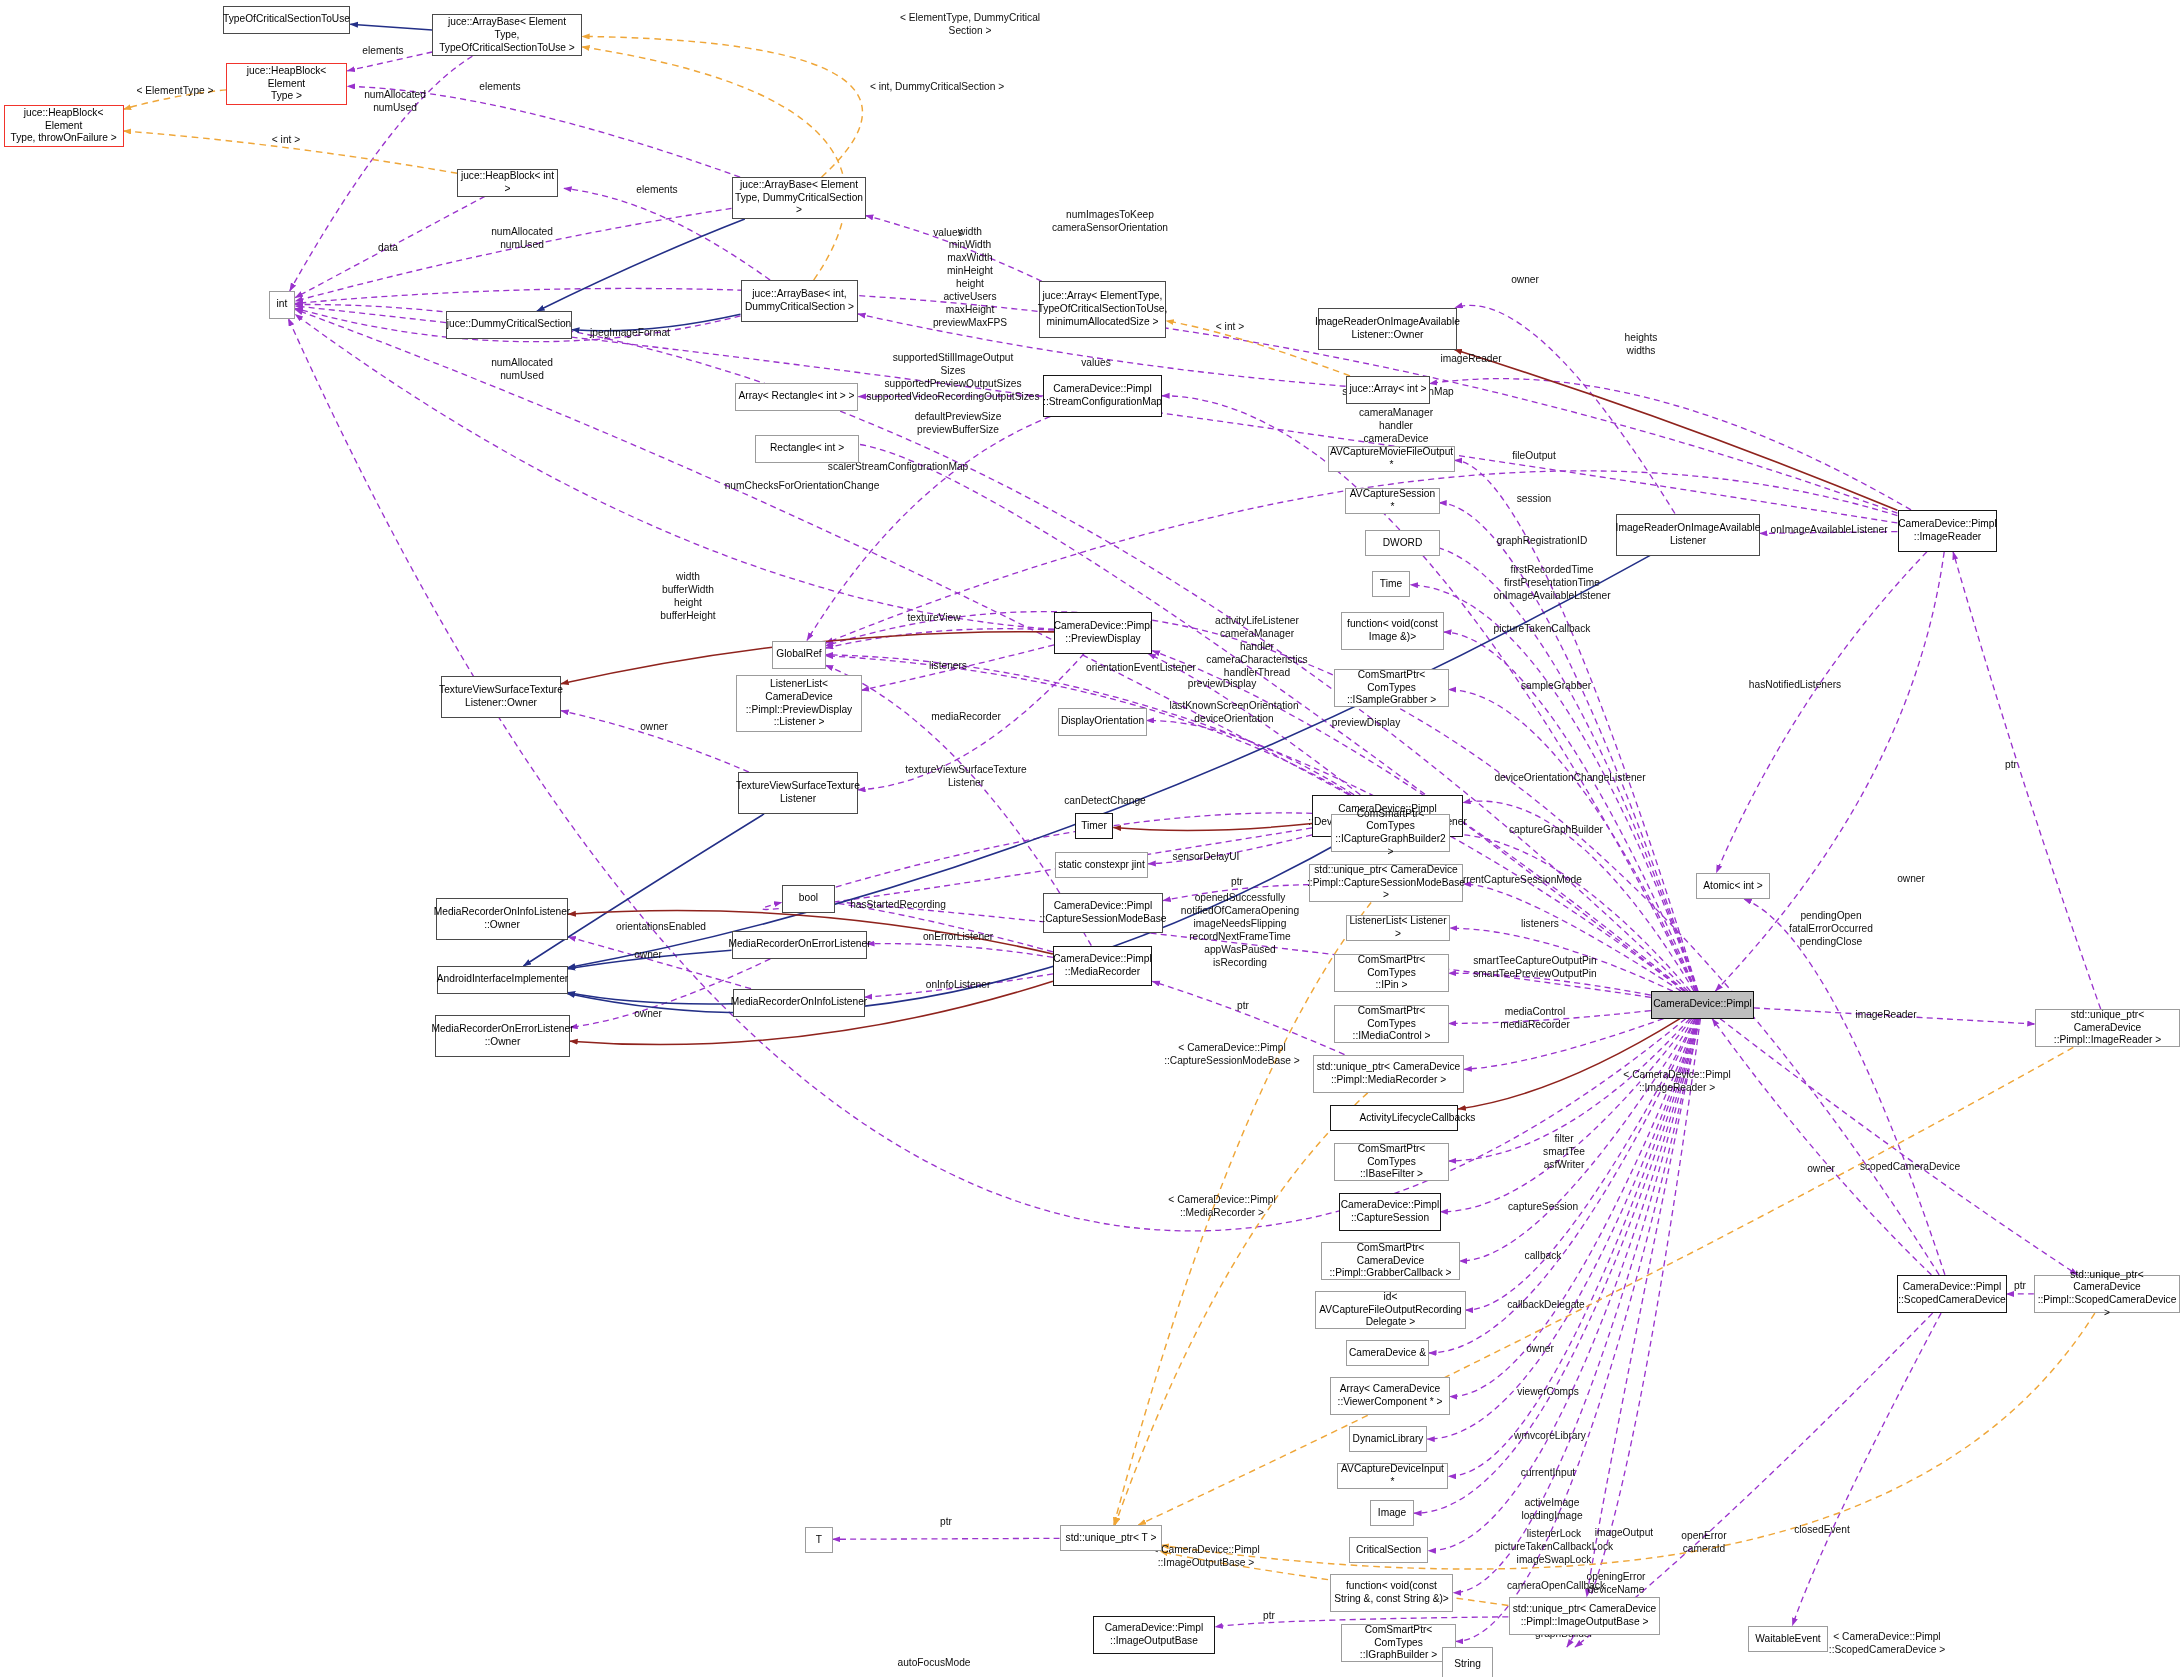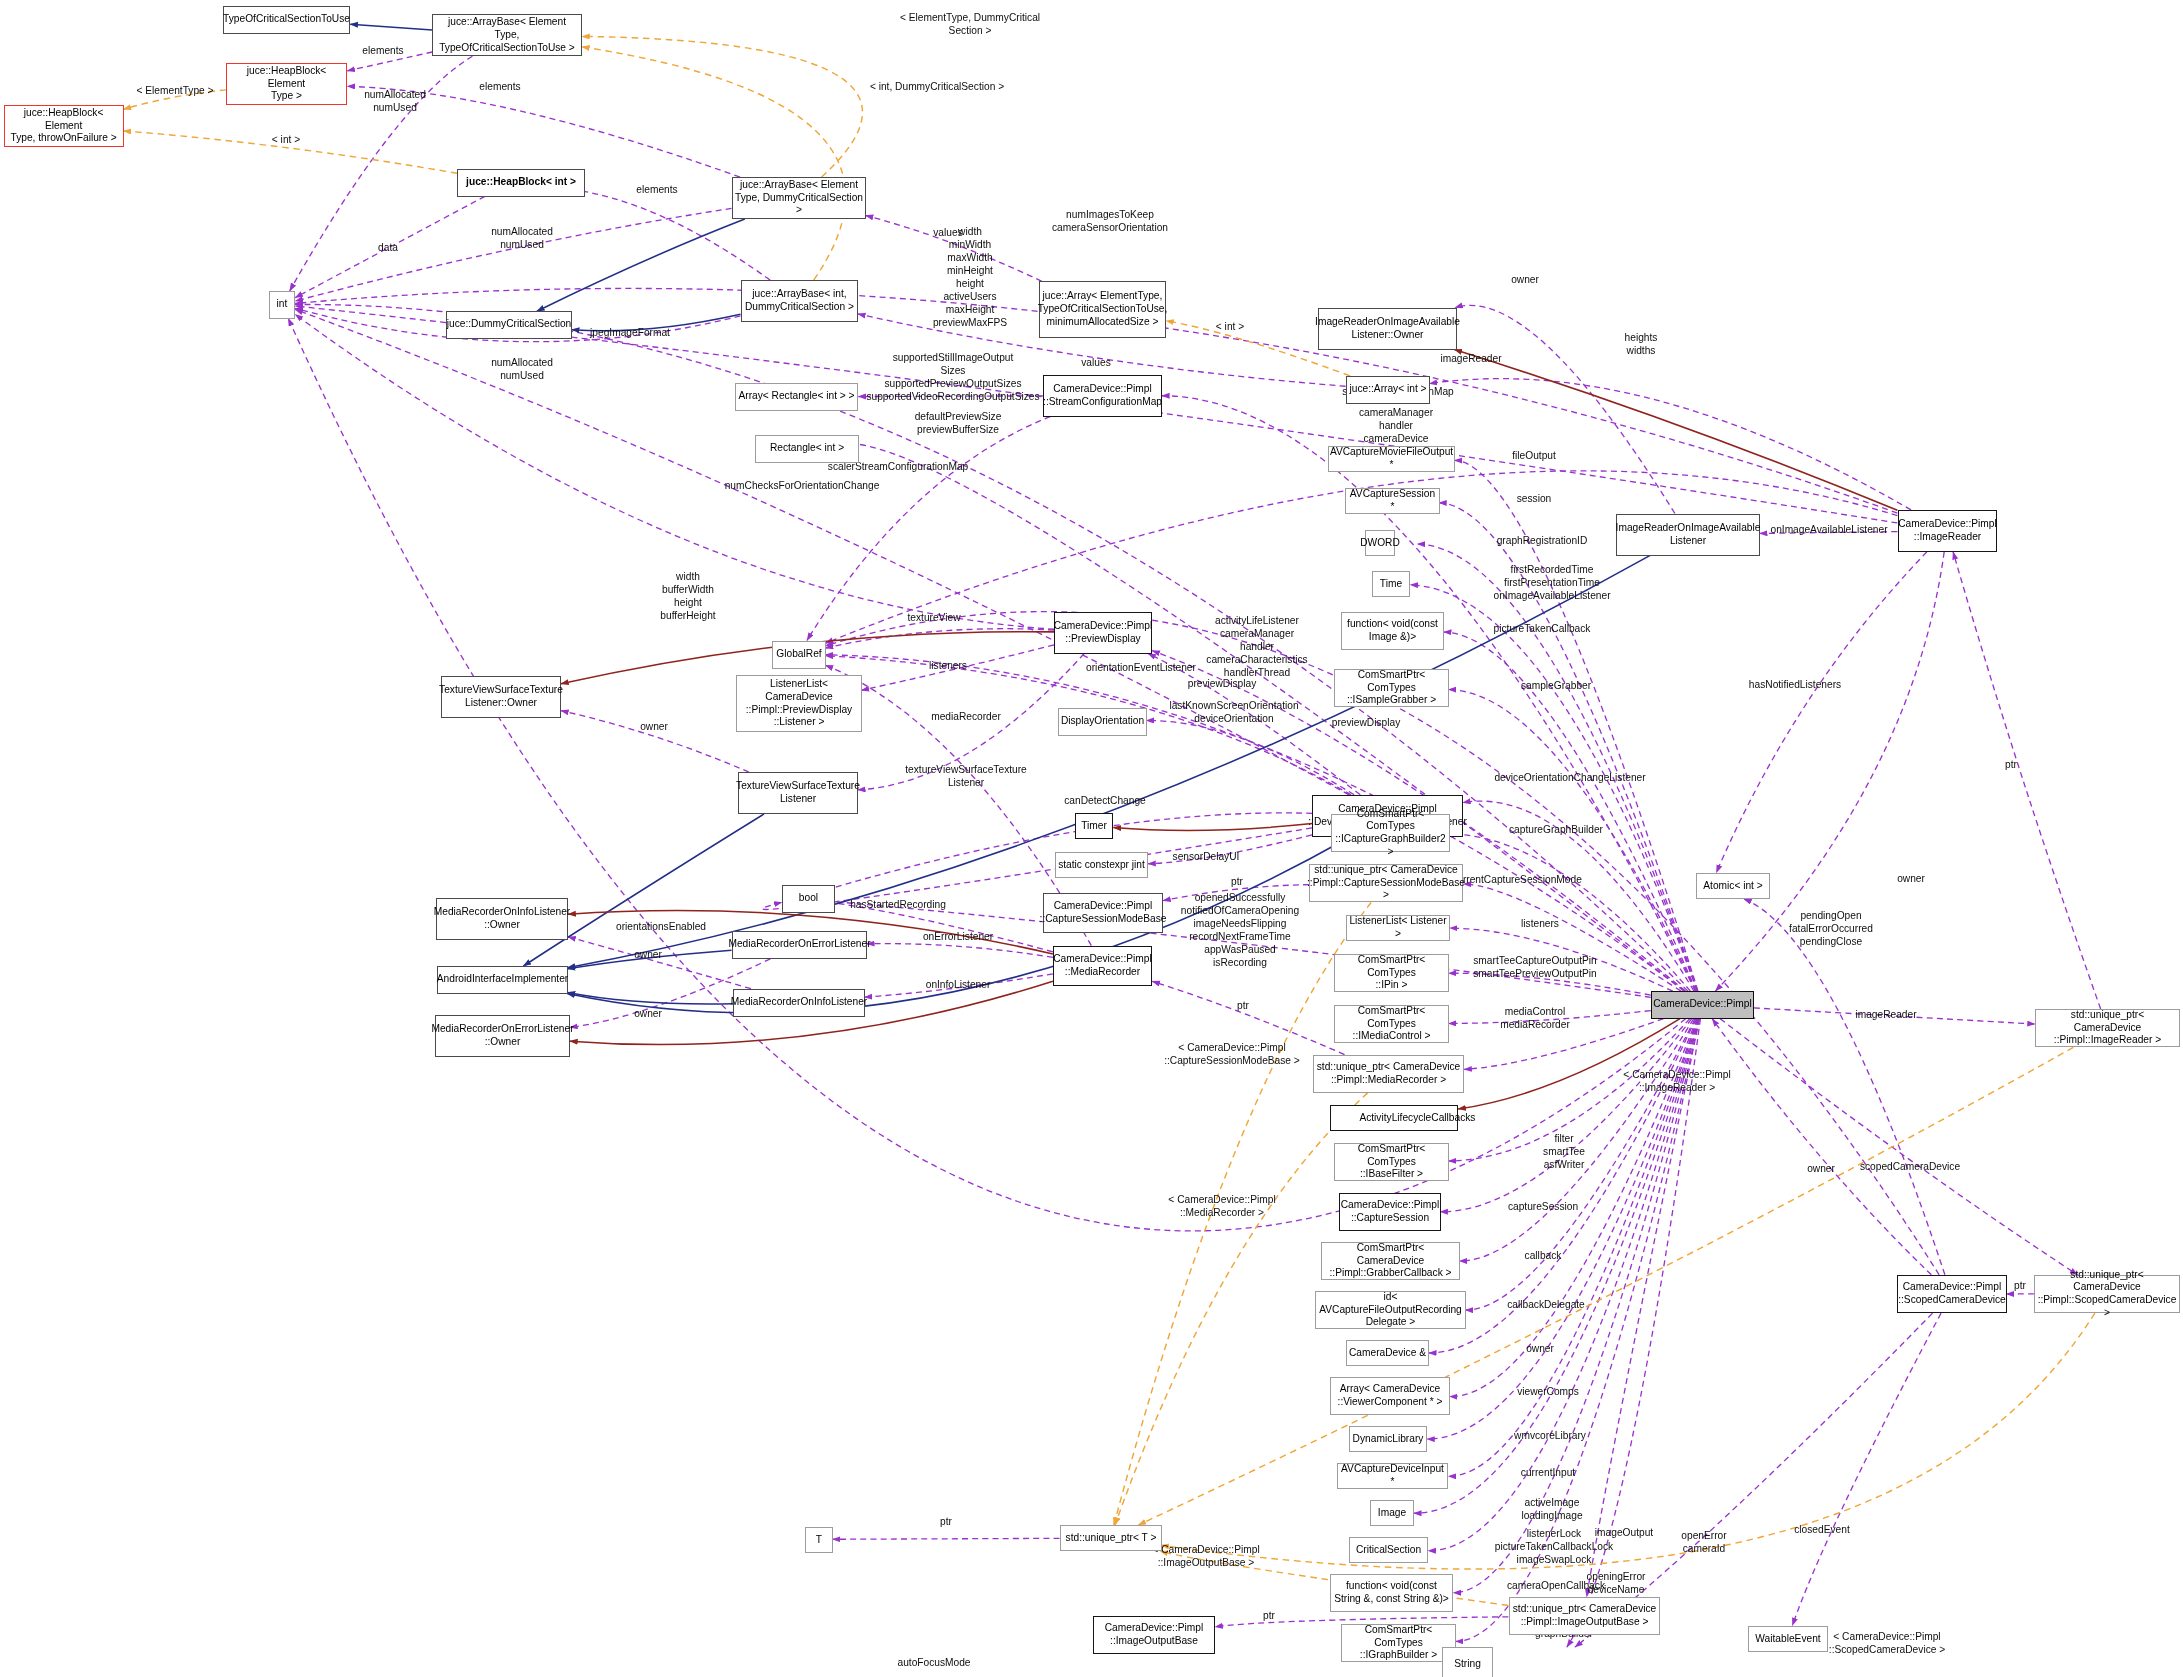--- a/index.html
+++ b/index.html
@@ -290,21 +290,21 @@
 ::ScopedCameraDevice &gt;</div>
     <div class="elabel" style="left: 1206px; top: 1556px;">&lt; CameraDevice::Pimpl
 ::ImageOutputBase &gt;</div>
     <div class="node box" style="left: 223px; top: 6px; width: 127px; height: 27.5px;">TypeOfCriticalSectionToUse</div>
     <div class="node box" style="left: 432px; top: 14.4px; width: 150px; height: 42px;">juce::ArrayBase&lt; Element
 Type, TypeOfCriticalSectionToUse &gt;</div>
     <div class="node red" style="left: 226px; top: 63px; width: 121px; height: 42px;">juce::HeapBlock&lt; Element
 Type &gt;</div>
     <div class="node red" style="left: 3.6px; top: 105px; width: 120px; height: 42px;">juce::HeapBlock&lt; Element
 Type, throwOnFailure &gt;</div>
-    <div class="node box" style="left: 457px; top: 169px; width: 128px; height: 27.5px; font-weight: bold;">juce::HeapBlock&lt; int &gt;</div>
+    <div class="node box" style="left: 457px; top: 169px; width: 101px; height: 27.5px;">juce::HeapBlock&lt; int &gt;</div>
     <div class="node box" style="left: 446px; top: 311px; width: 126px; height: 27.5px;">juce::DummyCriticalSection</div>
     <div class="node box" style="left: 732px; top: 177px; width: 134px; height: 42px;">juce::ArrayBase&lt; Element
 Type, DummyCriticalSection &gt;</div>
     <div class="node box" style="left: 741px; top: 280px; width: 117px; height: 42px;">juce::ArrayBase&lt; int,
 DummyCriticalSection &gt;</div>
     <div class="node box" style="left: 1039px; top: 281px; width: 127px; height: 57px;">juce::Array&lt; ElementType,
 TypeOfCriticalSectionToUse,
 minimumAllocatedSize &gt;</div>
     <div class="node box" style="left: 1346px; top: 376px; width: 84px; height: 27.5px;">juce::Array&lt; int &gt;</div>
     <div class="node box" style="left: 1318px; top: 308px; width: 139px; height: 42px;">ImageReaderOnImageAvailable
@@ -336,21 +336,21 @@
     <div class="node box" style="left: 435px; top: 1015px; width: 135px; height: 42px;">MediaRecorderOnErrorListener
 ::Owner</div>
     <div class="node box" style="left: 1043px; top: 893px; width: 120px; height: 40px;">CameraDevice::Pimpl
 ::CaptureSessionModeBase</div>
     <div class="node bold" style="left: 1053px; top: 946px; width: 99px; height: 40px;">CameraDevice::Pimpl
 ::MediaRecorder</div>
     <div class="node bold" style="left: 1312px; top: 795px; width: 151px; height: 42px;">CameraDevice::Pimpl
 ::DeviceOrientationChangeListener</div>
     <div class="node light" style="left: 1328px; top: 446px; width: 127px; height: 26px;">AVCaptureMovieFileOutput *</div>
     <div class="node light" style="left: 1345px; top: 488px; width: 95px; height: 26px;">AVCaptureSession *</div>
-    <div class="node light" style="left: 1365px; top: 530px; width: 30px; height: 26px;">DWORD</div>
+    <div class="node light" style="left: 1365px; top: 530px; width: 75px; height: 26px;">DWORD</div>
     <div class="node light" style="left: 1372px; top: 571px; width: 38px; height: 26px;">Time</div>
     <div class="node light" style="left: 1341px; top: 612px; width: 103px; height: 38px;">function&lt; void(const
 Image &amp;)&gt;</div>
     <div class="node light" style="left: 1334px; top: 669px; width: 115px; height: 38px;">ComSmartPtr&lt; ComTypes
 ::ISampleGrabber &gt;</div>
     <div class="node light" style="left: 1331px; top: 814px; width: 119px; height: 38px;">ComSmartPtr&lt; ComTypes
 ::ICaptureGraphBuilder2 &gt;</div>
     <div class="node light" style="left: 1309px; top: 864px; width: 154px; height: 38px;">std::unique_ptr&lt; CameraDevice
 ::Pimpl::CaptureSessionModeBase &gt;</div>
     <div class="node light" style="left: 1346px; top: 915px; width: 104px; height: 26px;">ListenerList&lt; Listener &gt;</div>

